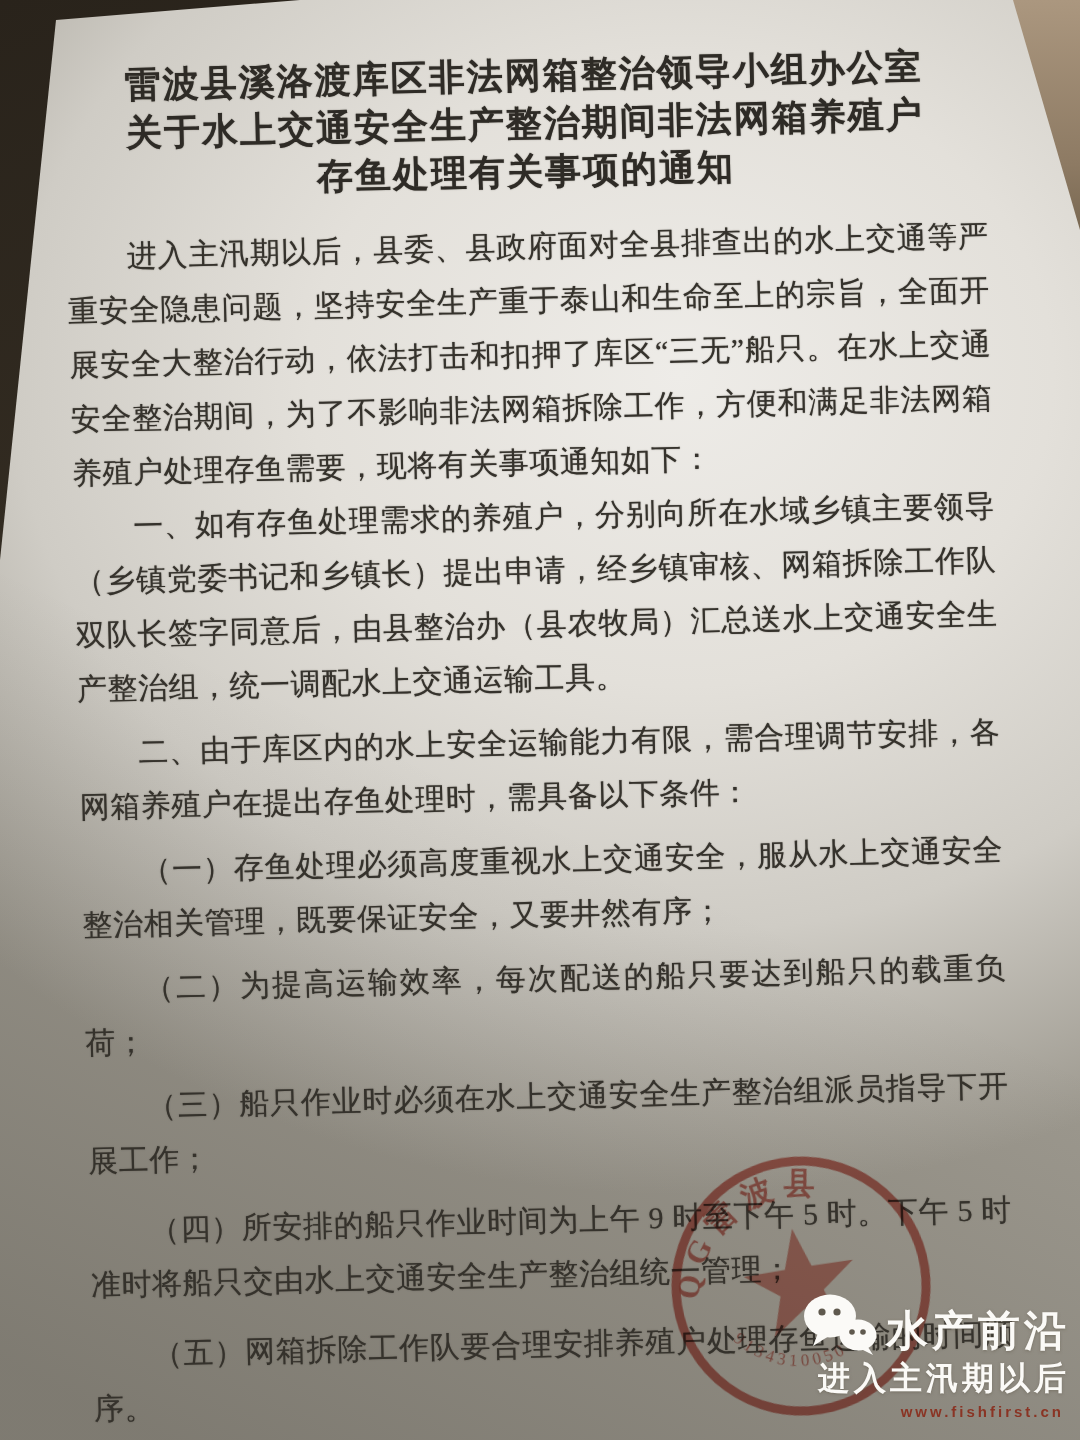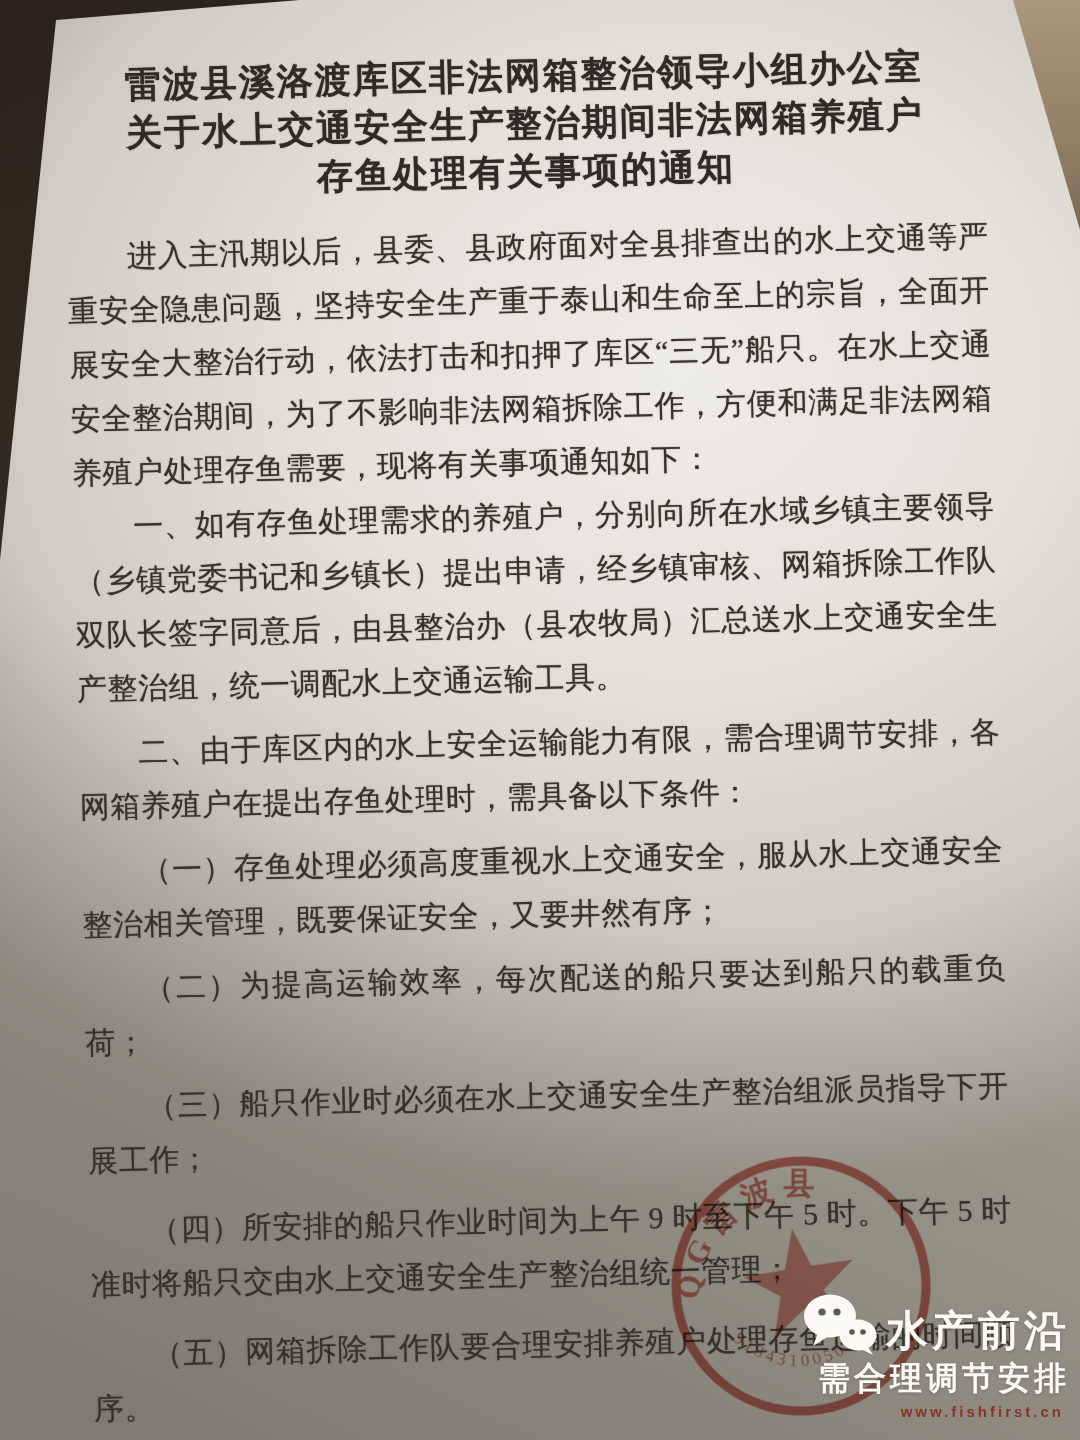--- a/index.html
+++ b/index.html
@@ -105,17 +105,17 @@
             <circle cx="20" cy="19" r="3.6" fill="#5f594e"></circle>
             <circle cx="35" cy="19" r="3.6" fill="#5f594e"></circle>
             <ellipse cx="56" cy="42" rx="18.5" ry="15.5" fill="#fbfaf7"></ellipse>
             <path d="M66 54 L71 62 L59 56 Z" fill="#fbfaf7"></path>
             <circle cx="50" cy="39" r="2.8" fill="#5f594e"></circle>
             <circle cx="61" cy="39" r="2.8" fill="#5f594e"></circle>
           </svg>
         </span>
         <span class="wm-brand">水产前沿</span>
       </div>
-      <div class="wm-channel">需合理调节安排</div>
+      <div class="wm-channel">进入主汛期以后</div>
       <div class="wm-url">www.fishfirst.cn</div>
     </div>
   </div>
 </div>
 
 </body></html>

